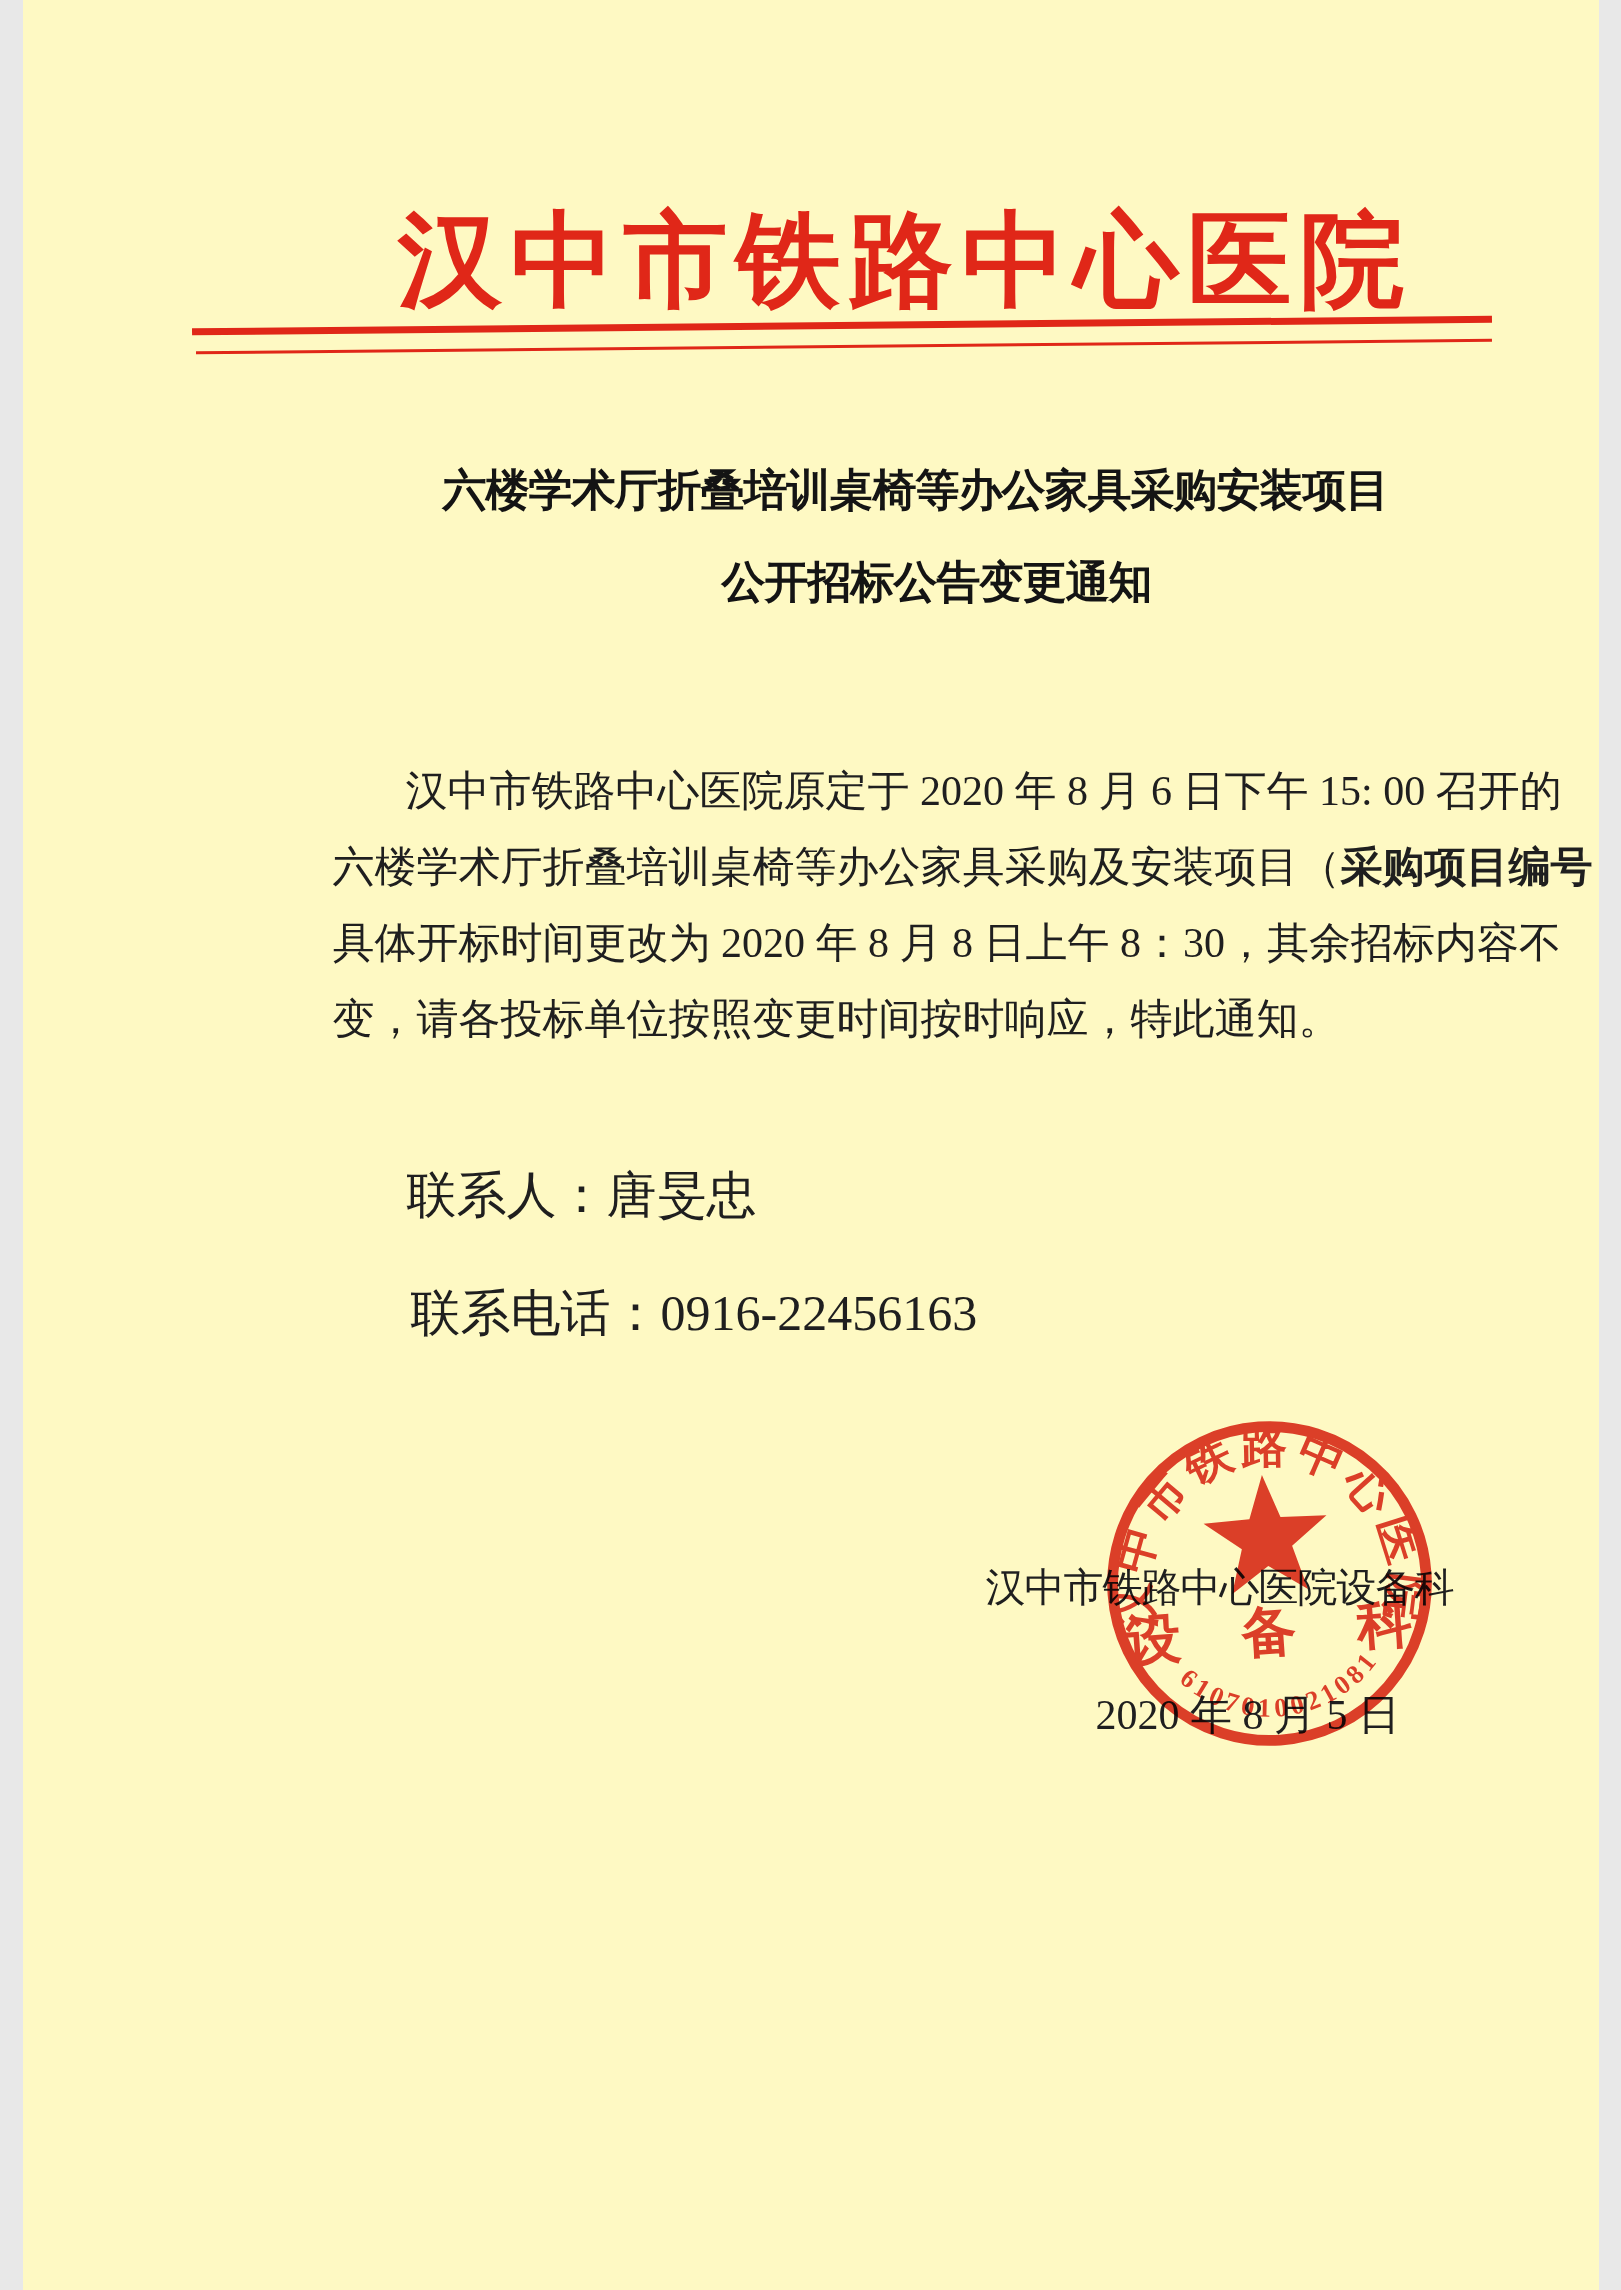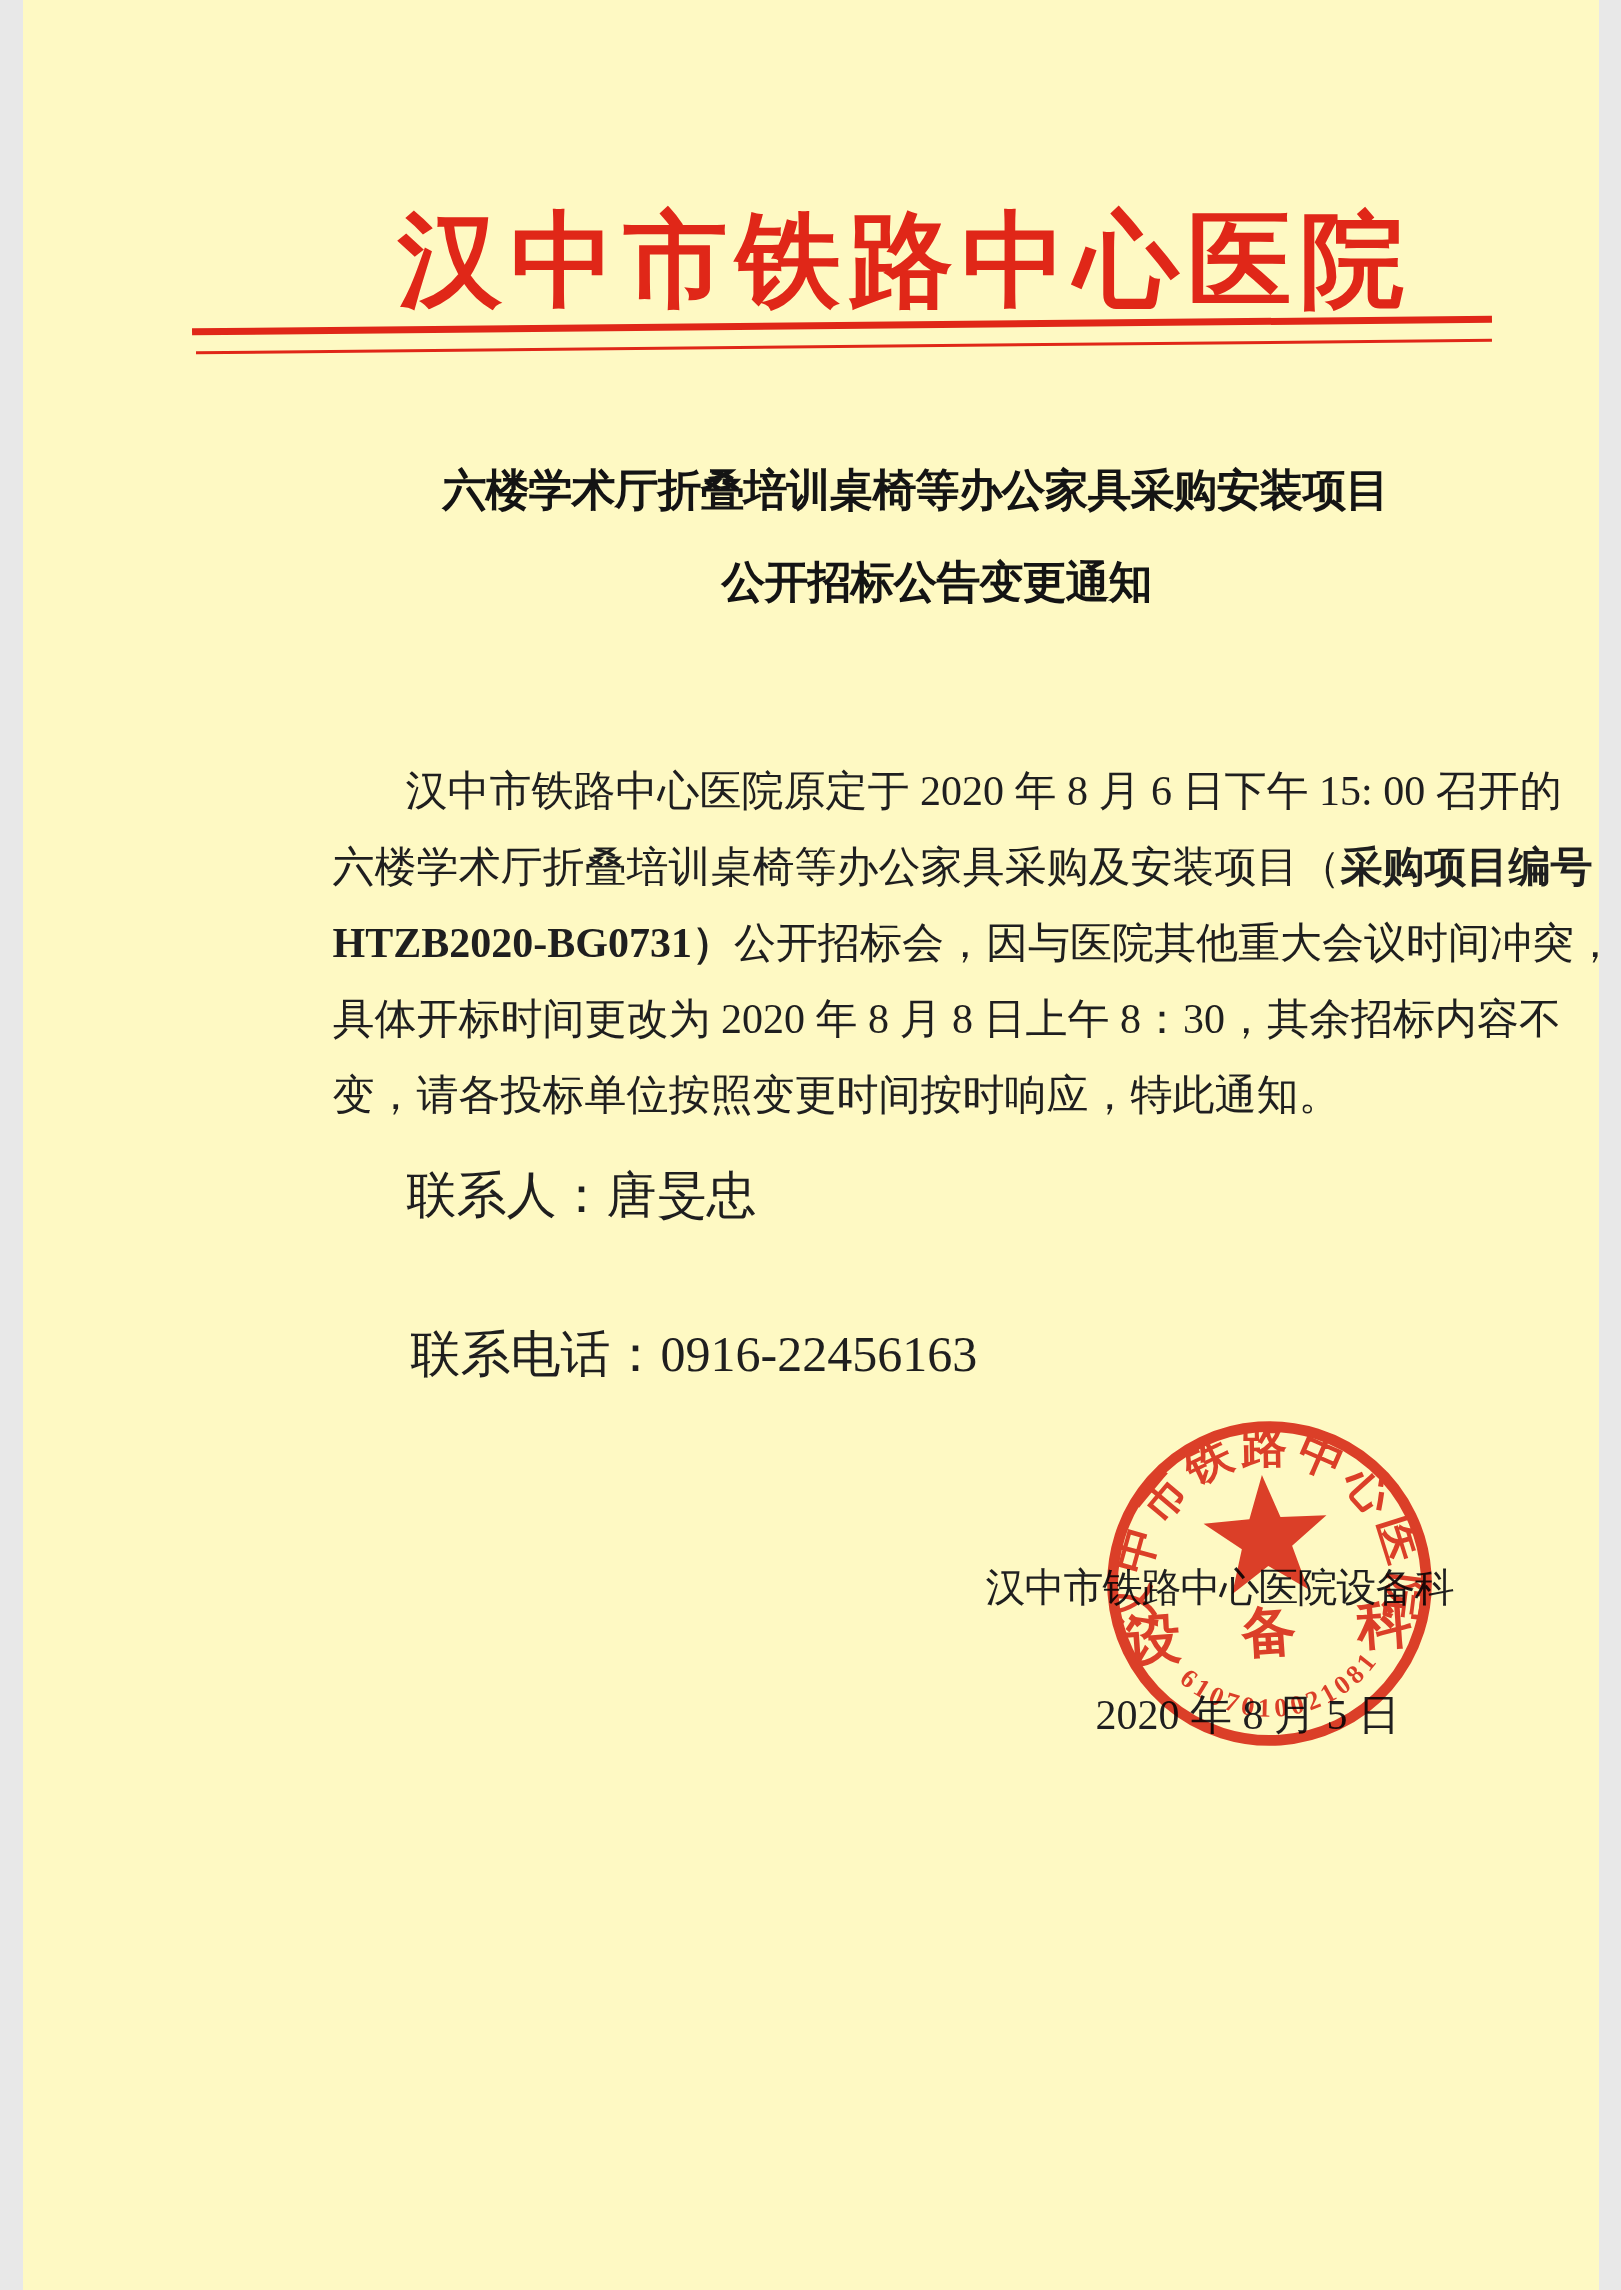--- a/index.html
+++ b/index.html
@@ -57,21 +57,21 @@
   .body-line.last{text-align-last:left;font-family:Liberation Serif, serif;}
   .body-line .ind{display:inline-block;width:73px;}
   .b{font-weight:bold;}
   
   .contact{
     position:absolute;
     font-size:50px;
     white-space:nowrap;
   }
   .contact-person{left:384px;top:1162px;}
-  .contact-phone{left:388px;top:1280px;margin-top:41px;}
+  .contact-phone{left:388px;top:1280px;}
   
   .issuer{
     position:absolute;
     left:963px;top:1560px;
     font-size:40px;
     letter-spacing:-1px;
     white-space:nowrap;
   }
   .issue-date{
     position:absolute;
@@ -113,21 +113,20 @@
   <div class="hospital-name">汉中市铁路中心医院</div>
   <div class="rule rule-thick"></div>
   <div class="rule rule-thin"></div>
 
   <div class="doc-title doc-title-2">公开招标公告变更通知</div>
   <div class="doc-title doc-title-1">六楼学术厅折叠培训桌椅等办公家具采购安装项目</div>
 
   <div class="body-par">
     <div class="body-line"><span class="ind"></span><span>汉中市铁路中心医院原定于 2020 年 8 月 6 日下午 15: 00 召开的</span></div>
     <div class="body-line"><span>六楼学术厅折叠培训桌椅等办公家具采购及安装项目（</span><span class="b">采购项目编号：</span></div>
-    <div class="body-line"><span class="b">HTZB2020-BG0731）</span><span>公开招标会，因与医院其他重大会议时间冲突，</span></div>
     <div class="body-line"><span>具体开标时间更改为 2020 年 8 月 8 日上午 8：30，其余招标内容不</span></div>
     <div class="body-line last"><span>变，请各投标单位按照变更时间按时响应，特此通知。</span></div>
   </div>
 
   <div class="contact contact-person">联系人：唐旻忠</div>
   <div class="contact contact-phone">联系电话：0916-22456163</div>
 
   <div class="issuer">汉中市铁路中心医院设备科</div>
   <div class="issue-date">2020 年 8 月 5 日</div>
 

